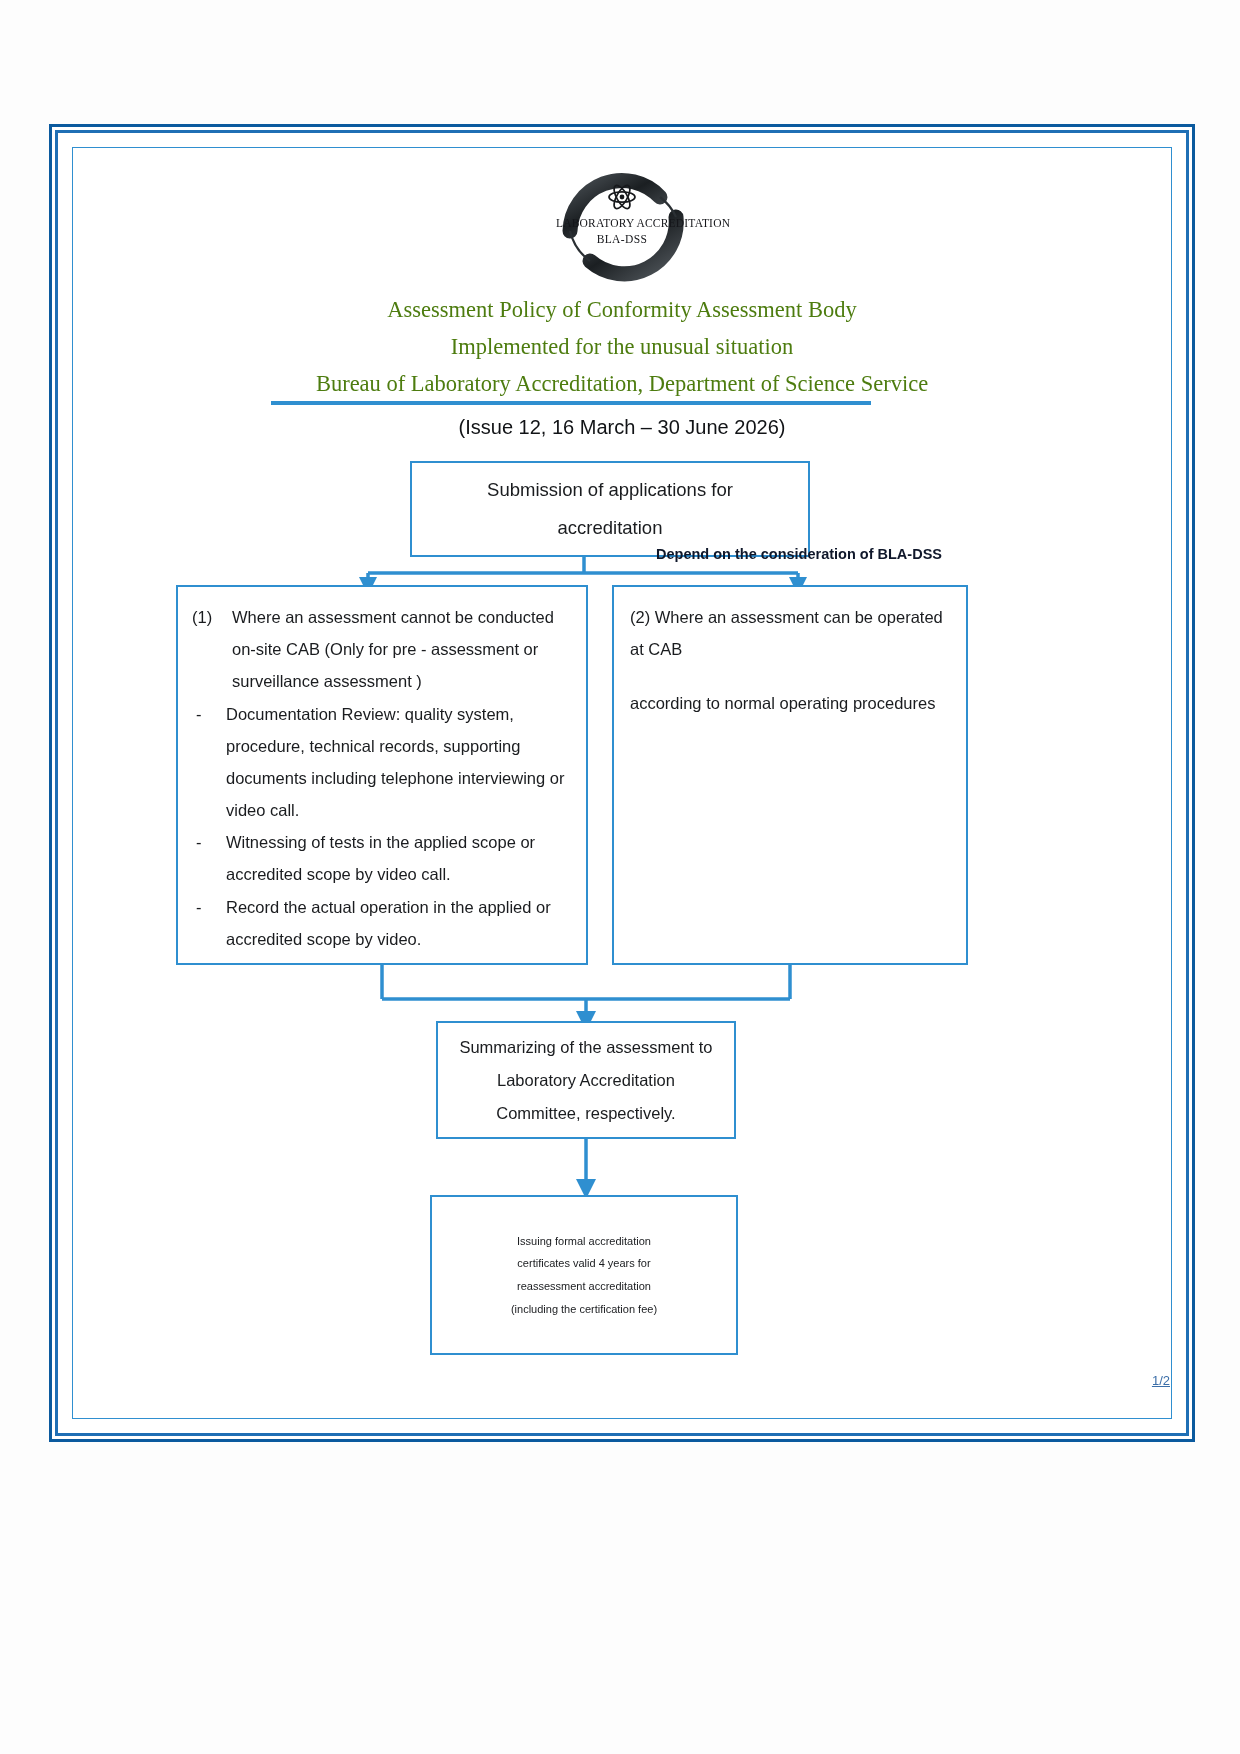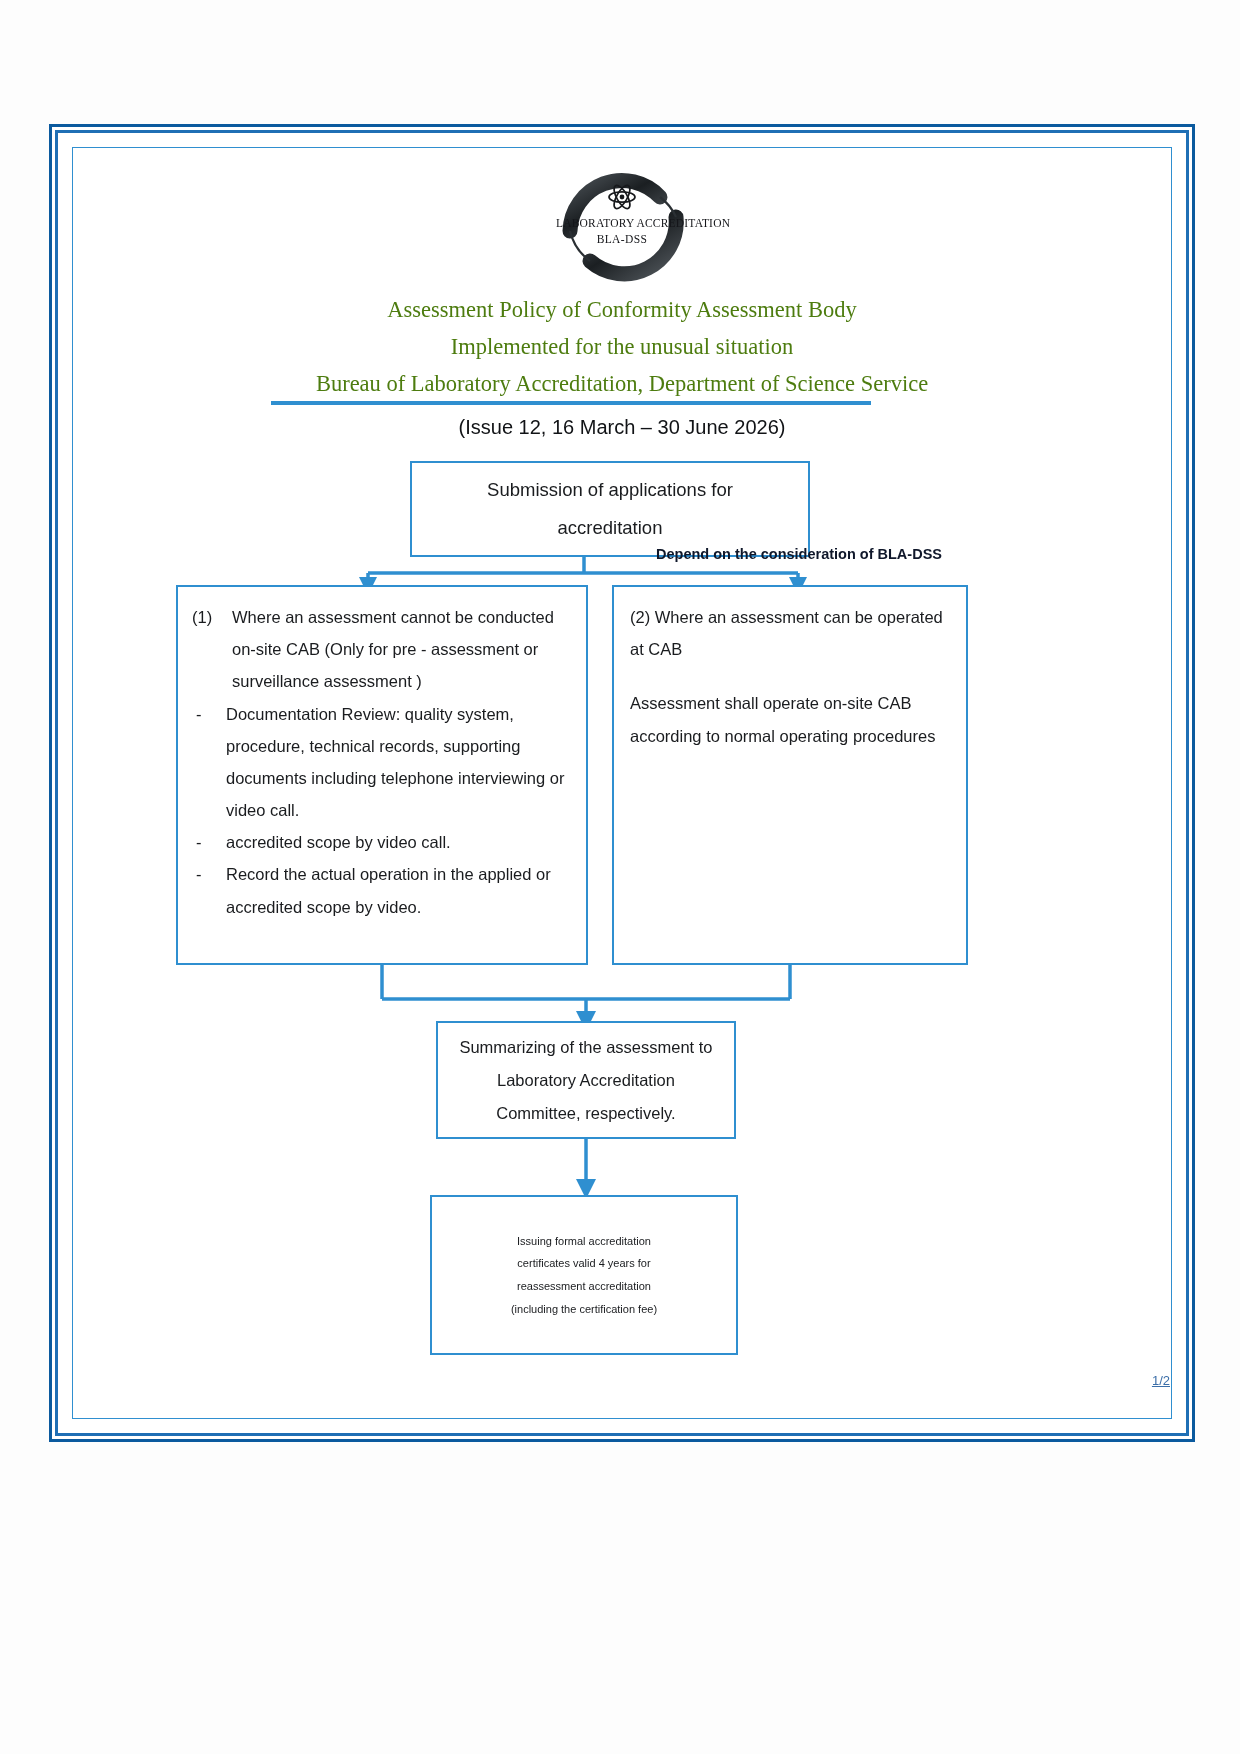--- a/index.html
+++ b/index.html
@@ -238,38 +238,38 @@
             <span style="display: block;">Documentation Review:  quality system,</span>
             <span style="display: block;">procedure, technical records, supporting</span>
             <span style="display: block;">documents including telephone interviewing or</span>
             <span style="display: block;">video call.</span>
           </span>
         </div>
 
         <div class="li">
           <span class="marker dash">-</span>
           <span class="body">
+            <span style="display: block;">Witnessing of tests in the applied scope or</span>
             <span style="display: block;">accredited scope by video call.</span>
           </span>
         </div>
 
         <div class="li">
           <span class="marker dash">-</span>
           <span class="body">
             <span style="display: block;">Record the actual operation in the applied or</span>
             <span style="display: block;">accredited scope by video.</span>
           </span>
         </div>
       </div>
 
       <div class="box" id="box-right">
         <div class="rb-line">(2) Where an assessment can be operated</div>
         <div class="rb-line">at CAB</div>
         <div class="rb-gap"></div>
-        <div class="rb-line">Assessment shall operate on-site CAB</div>
         <div class="rb-line">according to normal operating procedures</div>
       </div>
 
       <div class="box" id="box-summary">
         <div class="box-text ln">Summarizing of the assessment to</div>
         <div class="box-text ln">Laboratory Accreditation</div>
         <div class="box-text ln">Committee, respectively.</div>
       </div>
 
       <div class="box" id="box-issue">

